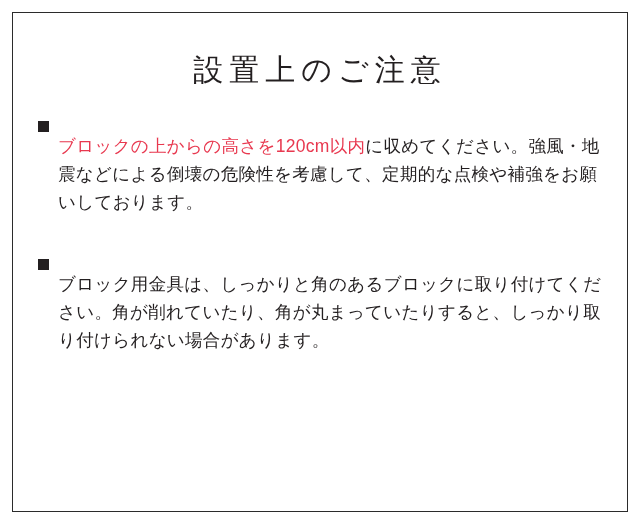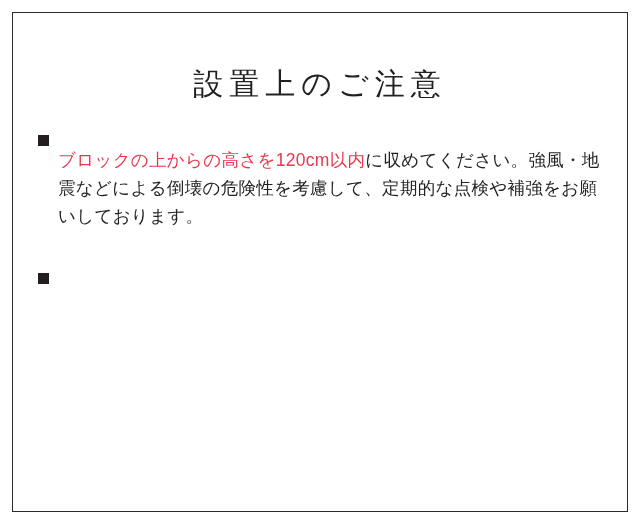--- a/index.html
+++ b/index.html
@@ -29,21 +29,21 @@
     border: 1px solid #2b2b2b;
     box-sizing: border-box;
   }
   .content {
     position: absolute;
     left: 0;
     top: 0;
     width: 640px;
     height: 524px;
     box-sizing: border-box;
-    padding: 66px 38px 30px 38px;
+    padding: 52px 38px 30px 38px;
   }
   .title {
     text-align: center;
     font-size: 30px;
     letter-spacing: 6px;
     color: #231f20;
     font-weight: normal;
     margin: 0 0 26px 0;
     line-height: 1.2;
   }
@@ -92,17 +92,18 @@
     <ul class="note-list">
 
       <li class="note-item">
         <span class="bullet"></span>
         <p class="note-text"><span class="seg hl">ブロックの上からの高さを120cm以内</span><span class="seg">に収めてください。強風・地震などによる倒壊の危険性を考慮して、定期的な点検や補強をお願いしております。</span></p>
       </li>
 
 
       <li class="note-item">
         <span class="bullet"></span>
+        <p class="note-text"><span class="seg">ブロック用金具は、しっかりと角のあるブロックに取り付けてください。角が削れていたり、角が丸まっていたりすると、しっかり取り付けられない場合があります。</span></p>
       </li>
 
     </ul>
   </div>
 </div>
 
 </body></html>

